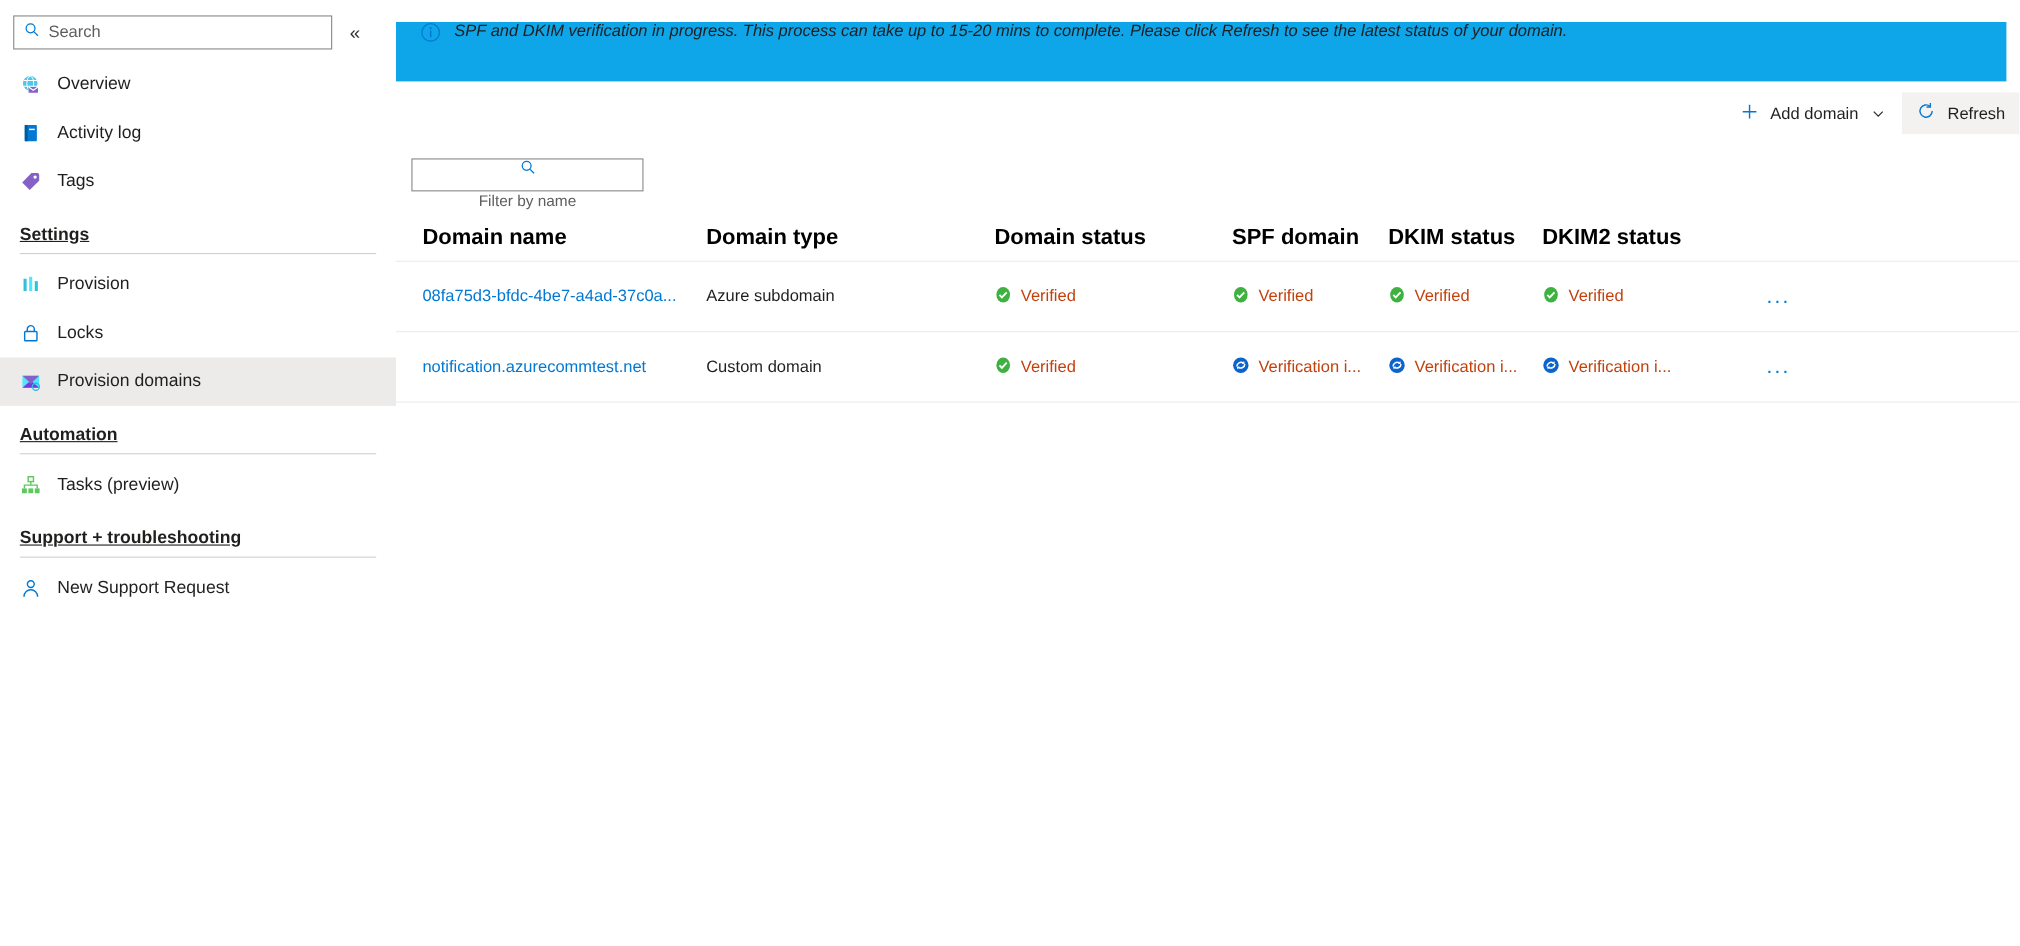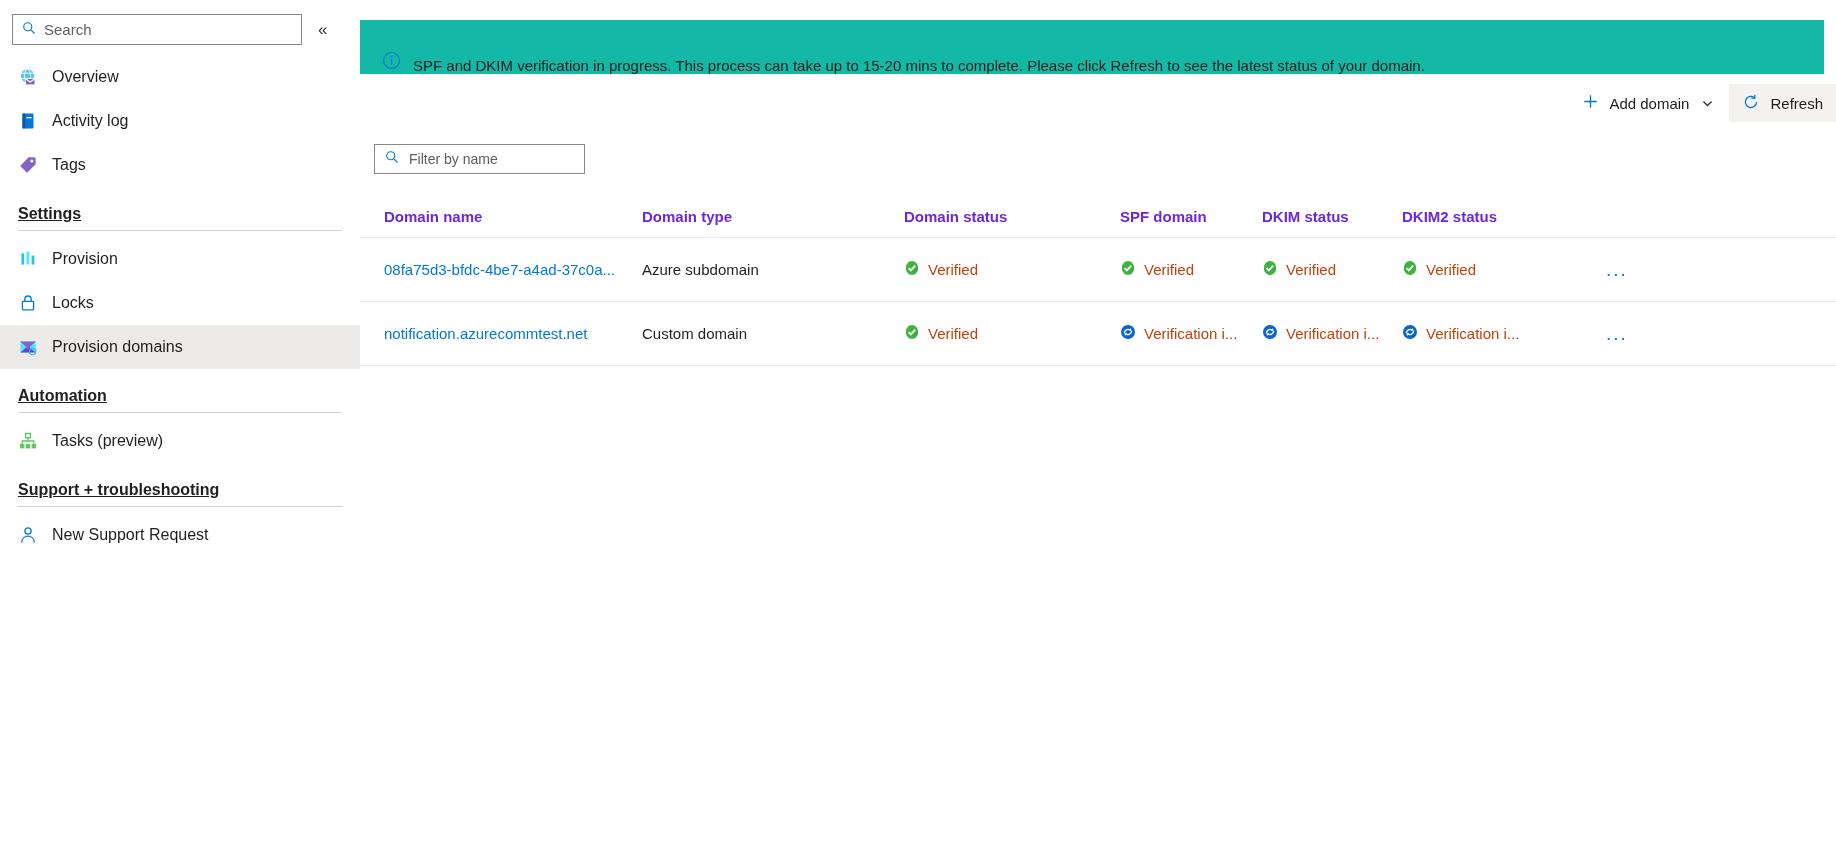--- a/index.html
+++ b/index.html
@@ -45,62 +45,63 @@
     padding: 0 18px 7px 18px;
     text-decoration: underline;
   }
   .group-rule { height: 1px; background: #d2d0ce; margin: 0 18px 6px 18px; }
 
   
   .main { flex: 1; height: 860px; background: #ffffff; position: relative; }
 
   .banner {
     margin: 20px 12px 0 0; margin-left: 0;
-    background: #14b8a6; height: 54px;
-    display: flex; align-items: flex-end; gap: 12px;
+    background: #0ea5e9; height: 54px;
+    display: flex; align-items: flex-start; gap: 12px;
     padding: 0 22px;
+    font-style: italic;
   }
   .banner-text { font-size: 15px; color: #201f1e; }
 
   .toolbar {
     display: flex; align-items: center;
     padding: 10px 0 0 14px; gap: 2px; justify-content: flex-end;
   }
   .tb-btn {
     display: flex; align-items: center; gap: 10px;
     height: 38px; padding: 0 13px; cursor: pointer;
     font-size: 15px; color: #201f1e; background: transparent;
     border: none; font-family: inherit;
   }
   .tb-btn.active { background: #f3f2f1; }
   .chev { margin-left: 2px; display: flex; align-items: center; }
 
   .filter-wrap { padding: 22px 0 0 14px; }
   .filter-box {
     width: 211px; height: 30px; border: 1px solid #8a8886;
     background: #fff; display: flex; align-items: center;
-    gap: 10px; padding: 0 10px;
+    gap: 10px; padding: 0 10px; flex-direction: column;
   }
   .filter-ph { font-size: 14px; color: #605e5c; }
 
   
   .grid { margin-top: 22px; width: 100%; }
   .grid-row { display: flex; align-items: center; }
   .grid-head {
     height: 42px; border-bottom: 1px solid #edebe9;
   }
   .grid-body-row {
     height: 64px; border-bottom: 1px solid #edebe9;
   }
   .cell {
     padding: 0 10px; font-size: 15px; color: #201f1e;
     display: flex; align-items: center; gap: 8px;
     overflow: hidden; white-space: nowrap;
   }
-  .th { font-weight: bold; font-size: 15px; color: #6d28d9; }
+  .th { font-weight: bold; font-size: 20px; color: #000000; }
   .c-name   { flex: 0 0 258px; margin-left: 14px; }
   .c-type   { flex: 0 0 262px; }
   .c-dstat  { flex: 0 0 216px; }
   .c-spf    { flex: 0 0 142px; }
   .c-dkim   { flex: 0 0 140px; }
   .c-dkim2  { flex: 0 0 150px; }
   .c-menu   { flex: 1; display: flex; justify-content: flex-start; padding-left: 58px; }
 
   .link { color: #0078d4; cursor: pointer; }
   .ellipsis-btn {

